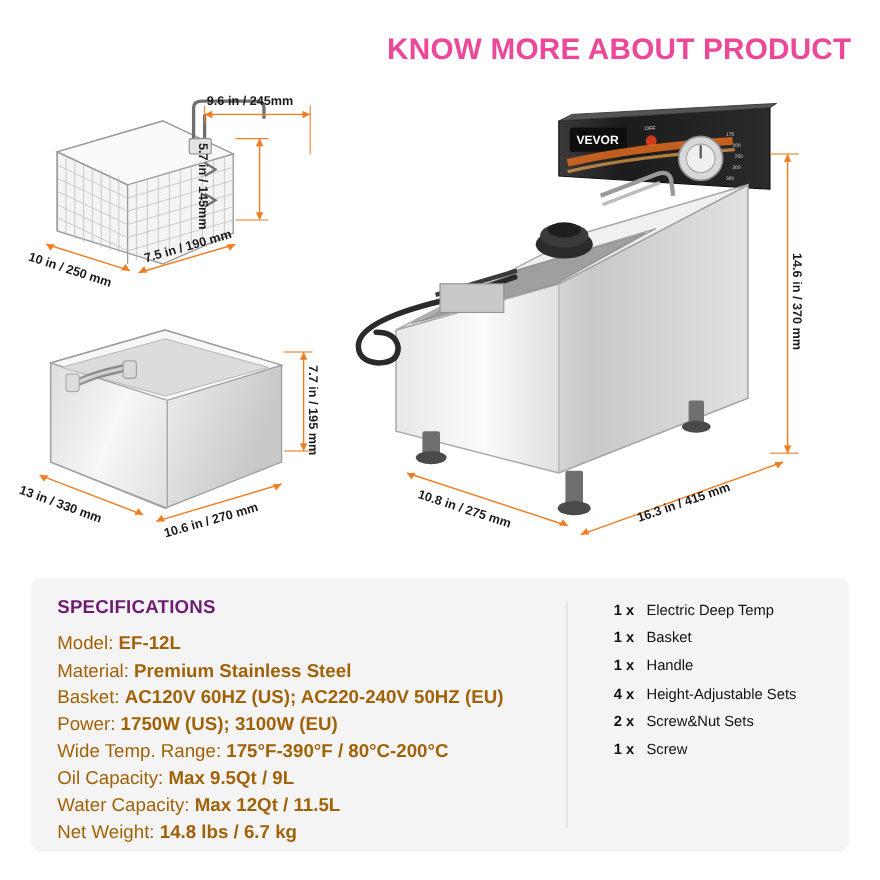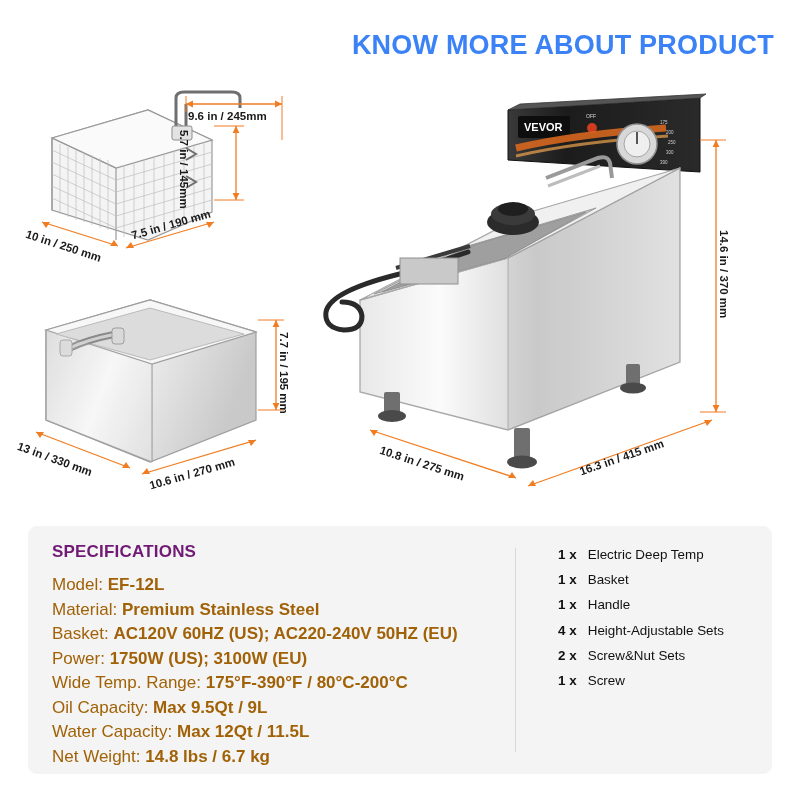--- a/index.html
+++ b/index.html
@@ -13,21 +13,21 @@
     overflow:hidden;
   }
 
   
   #title {
     position:absolute;
     right:26px; top:30px;
     font-size:27px;
     font-weight:bold;
     letter-spacing:.2px;
-    color:#3b82f6;
+    color:#ec4899;
     text-align:right;
   }
 
   
   .dim {
     position:absolute;
     font-size:11.5px;
     font-weight:bold;
     color:#1a1a1a;
     white-space:nowrap;
@@ -263,21 +263,21 @@
       <polygon points="370,430 378,430 374,436" fill="#f07d22" stroke="none"></polygon>
       <polygon points="516,478 508,478 512,472" fill="#f07d22" stroke="none"></polygon>
 
       <line x1="528" y1="486" x2="712" y2="420"></line>
       <polygon points="528,486 536,486 533,480" fill="#f07d22" stroke="none"></polygon>
       <polygon points="712,420 704,420 707,426" fill="#f07d22" stroke="none"></polygon>
     </g>
   </svg>
 </div>
 
-<div class="dim" style="left:188px; top:86px;margin-top:24px;">9.6 in / 245mm</div>
+<div class="dim" style="left:188px; top:86px;">9.6 in / 245mm</div>
 <div class="dim v" style="left:190px; top:130px; transform:rotate(90deg);">5.7 in / 145mm</div>
 <div class="dim" style="left:28px; top:228px; transform:rotate(18deg); transform-origin:0 0;">10 in / 250 mm</div>
 <div class="dim" style="left:130px; top:230px; transform:rotate(-16deg); transform-origin:0 0;">7.5 in / 190 mm</div>
 
 <div class="dim v" style="left:290px; top:332px; transform:rotate(90deg);">7.7 in / 195 mm</div>
 <div class="dim" style="left:20px; top:440px; transform:rotate(20deg); transform-origin:0 0;">13 in / 330 mm</div>
 <div class="dim" style="left:148px; top:480px; transform:rotate(-16deg); transform-origin:0 0;">10.6 in / 270 mm</div>
 
 <div class="dim v" style="left:730px; top:230px; transform:rotate(90deg);">14.6 in / 370 mm</div>
 <div class="dim" style="left:382px; top:444px; transform:rotate(18deg); transform-origin:0 0;">10.8 in / 275 mm</div>

